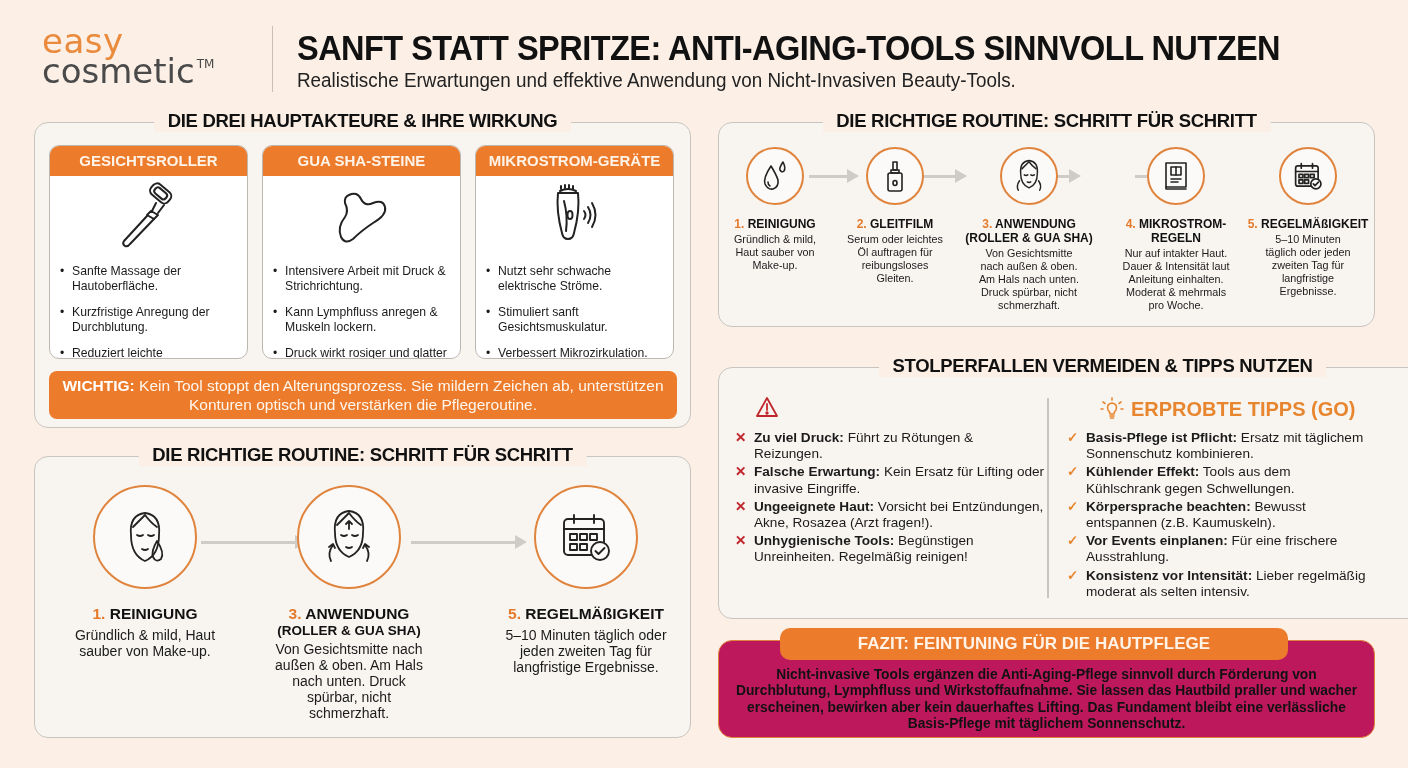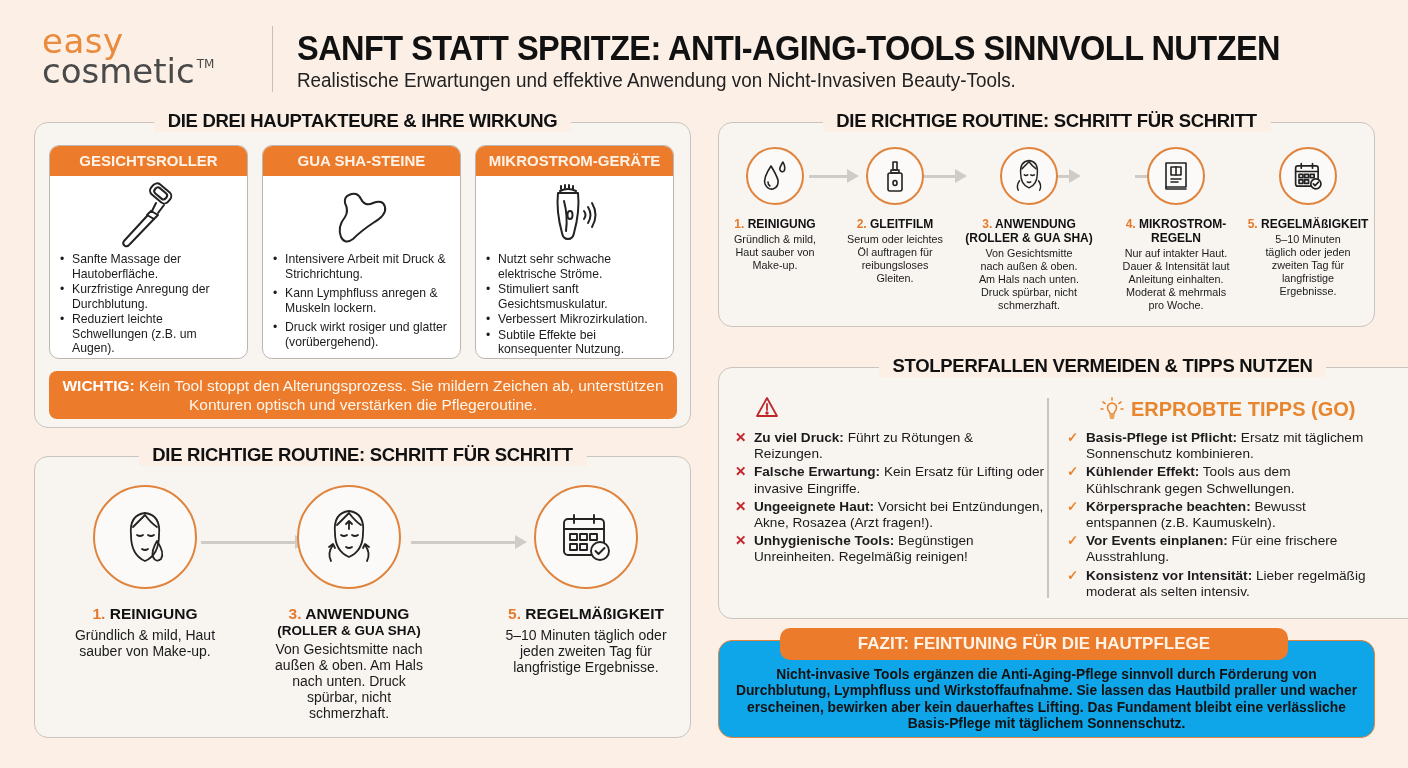--- a/index.html
+++ b/index.html
@@ -35,21 +35,21 @@
 
   .tool-card {
     position: absolute; top: 22px; width: 199px; height: 214px;
     background: #fff; border: 1.5px solid #bdb7b1; border-radius: 10px; overflow: hidden;
   }
   .tool-head {
     background: #ec7c2b; color: #fff3e8; font-weight: bold; font-size: 15px; text-align: center; height: 30px; line-height: 30px;
   }
   .tool-icon { height: 72px; display: flex; align-items: center; justify-content: center; margin-top: 4px; }
   .tool-list { list-style: none; padding: 0 6px 0 10px; font-size: 12.2px; line-height: 14.5px; color: #1b1b1b; }
-  .tool-list li { position: relative; padding-left: 12px; margin-bottom: 1px; }
+  .tool-list li { position: relative; padding-left: 12px; margin-bottom: 1px; margin-top: 12px; }
   .tool-list li::before { content: "•"; position: absolute; left: 0; top: 0; }
 
   .wichtig {
     position: absolute; left: 14px; top: 248px; width: 628px; height: 48px;
     background: #ec7c2b; border-radius: 8px; color: #fff7ef; text-align: center; font-size: 15.5px; line-height: 19px; padding-top: 5px;
   }
   .wichtig b { color: #fff; }
 
   
   .step { position: absolute; text-align: center; }
@@ -68,21 +68,21 @@
 
   
   .col-title { position: absolute; font-weight: bold; font-size: 20px; white-space: nowrap; display: flex; align-items: center; gap: 6px; }
   .pit-list { position: absolute; list-style: none; font-size: 13.6px; line-height: 16.2px; }
   .pit-list li { position: relative; padding-left: 19px; margin-bottom: 2px; }
   .pit-list li .mark { position: absolute; left: 0; top: 0; font-weight: bold; }
   .vdiv { position: absolute; width: 1.5px; background: #c9c4bf; }
 
   
   .fazit-box {
-    background: #0ea5e9; border: 1.5px solid #e0843d; border-radius: 14px;
+    background: #be185d; border: 1.5px solid #e0843d; border-radius: 14px;
   }
   .fazit-head {
     position: absolute; left: 61px; top: -13px; width: 508px; height: 32px;
     background: #ec7c2b; color: #fff3e8; border-radius: 10px; font-weight: bold; font-size: 17px; text-align: center; line-height: 32px;
   }
   .fazit-text { position: absolute; left: 14px; right: 14px; top: 26px; text-align: center; font-weight: bold; font-size: 13.8px; line-height: 16.4px; color: #111; }
 </style>
 </head>
 <body>
 

